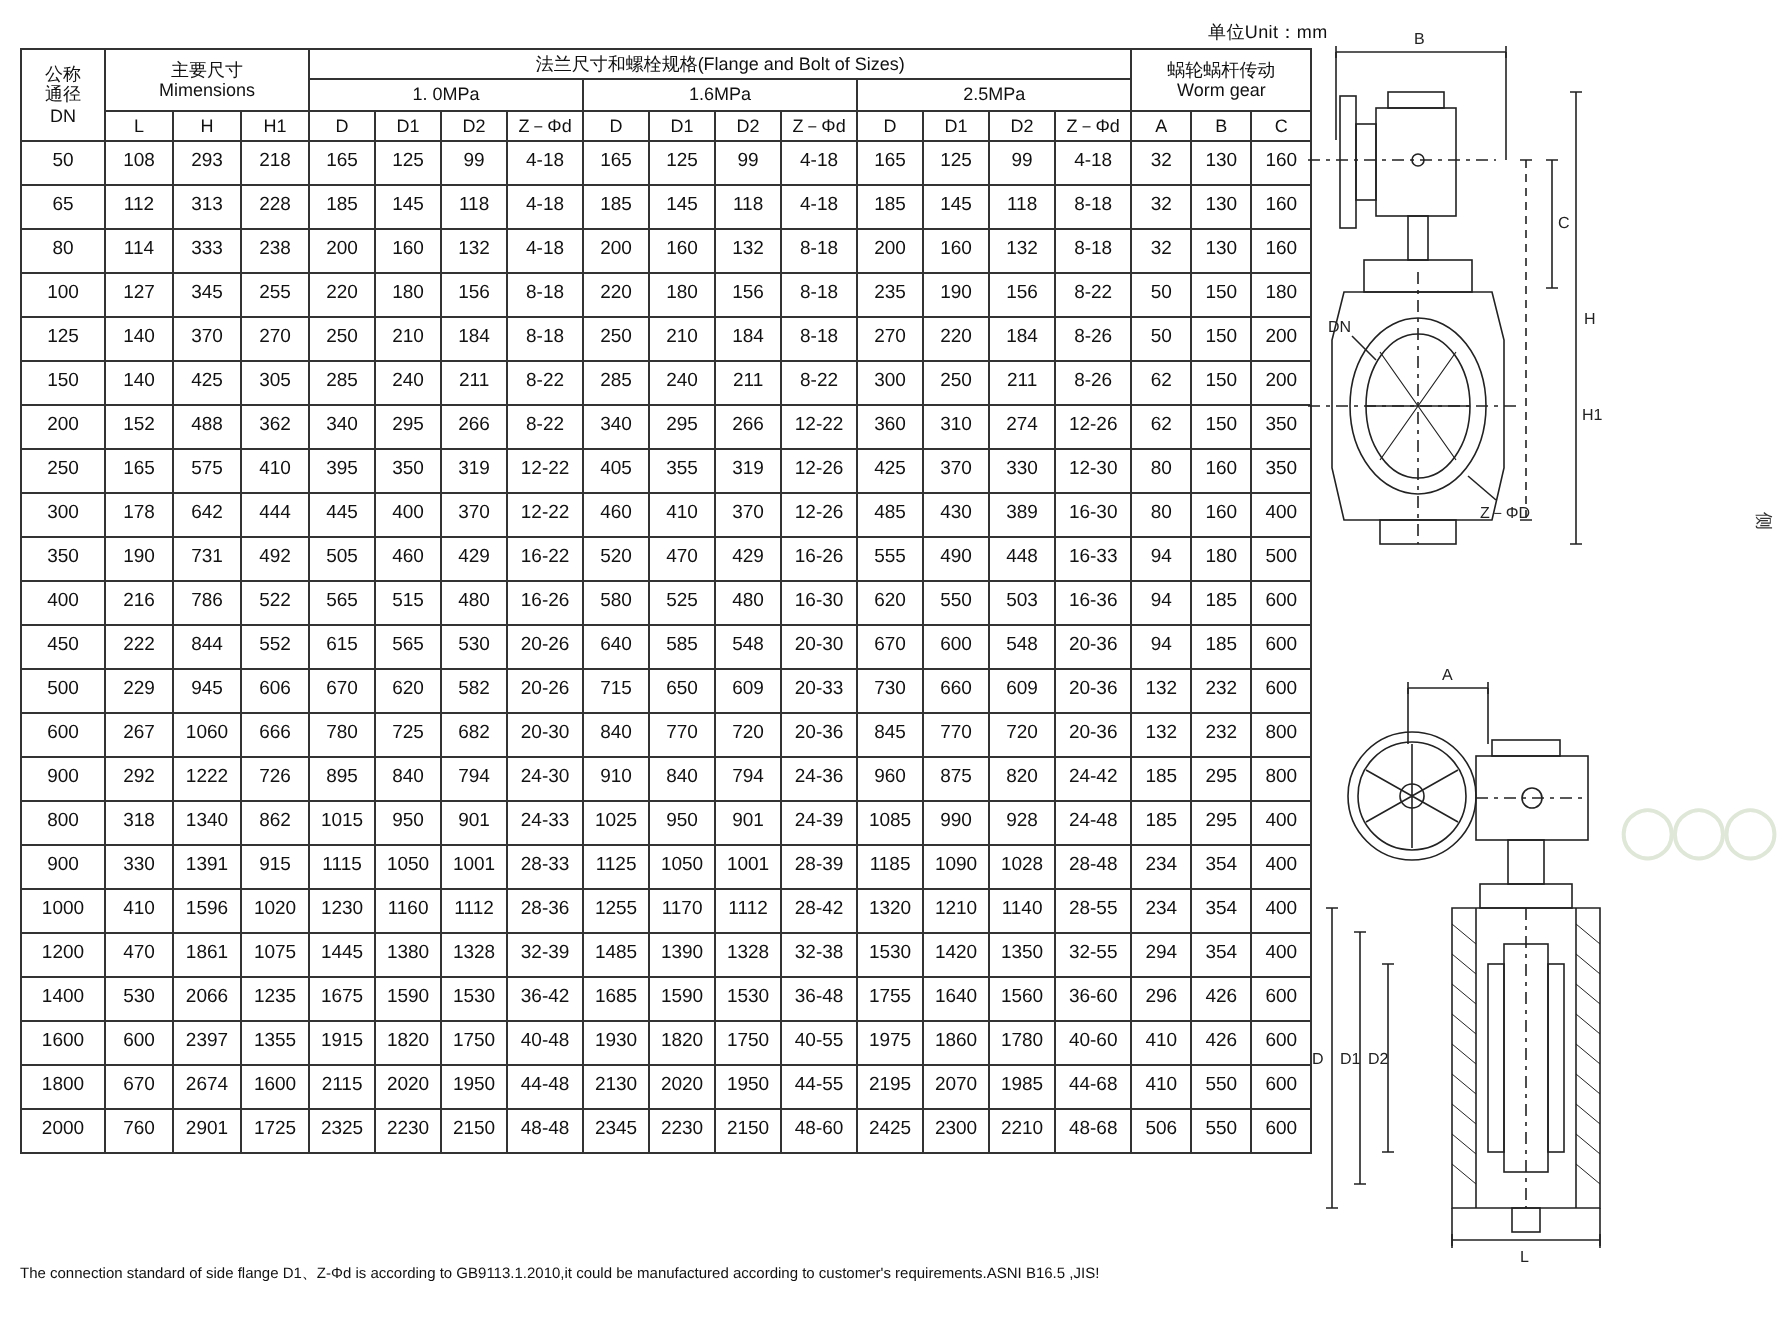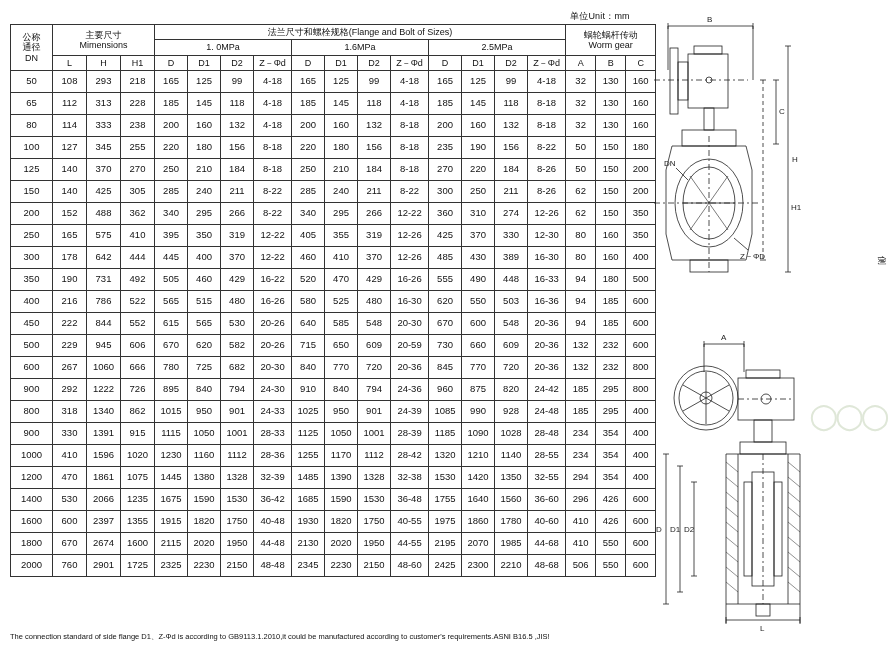--- a/index.html
+++ b/index.html
@@ -16,21 +16,21 @@
     overflow: hidden;
   }
   .page {
     position: relative;
     width: 891px;
     height: 671px;
   }
   .unit-note {
     position: absolute;
     top: 10px;
-    left: 570px;
+    left: 604px;
     font-size: 9px;
     color: #111;
     letter-spacing: 0.2px;
   }
   
   .table-wrap {
     position: absolute;
     left: 10px;
     top: 24px;
     width: 632px;
@@ -455,21 +455,21 @@
             <td>229</td>
             <td>945</td>
             <td>606</td>
             <td>670</td>
             <td>620</td>
             <td>582</td>
             <td>20-26</td>
             <td>715</td>
             <td>650</td>
             <td>609</td>
-            <td>20-59</td>
+            <td>20-33</td>
             <td>730</td>
             <td>660</td>
             <td>609</td>
             <td>20-36</td>
             <td>132</td>
             <td>232</td>
             <td>600</td>
           </tr>
           <tr>
             <td>600</td>

